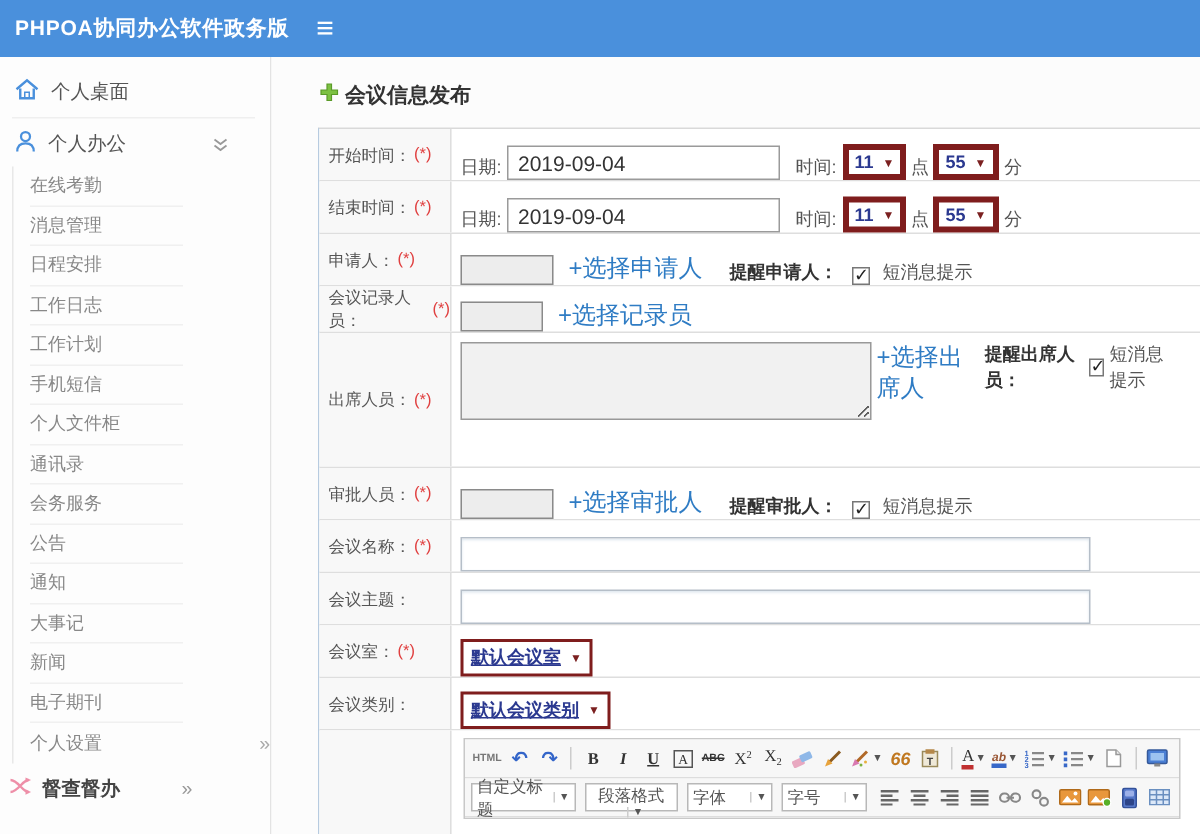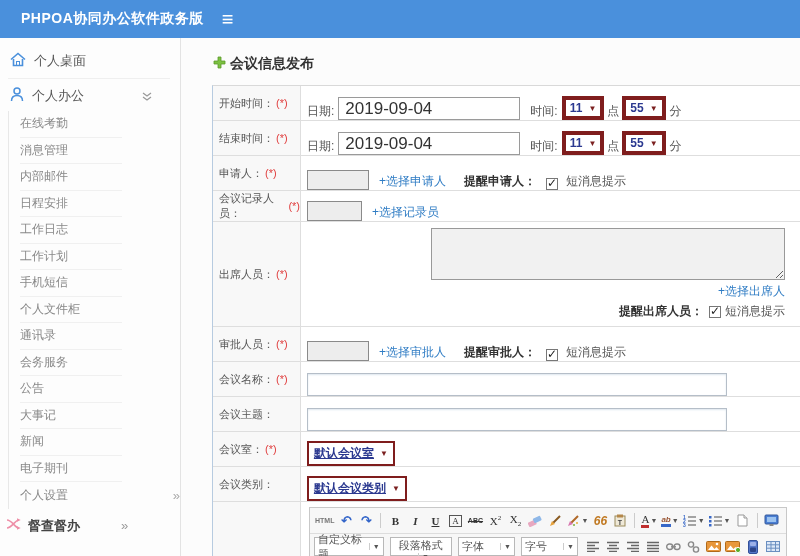--- a/index.html
+++ b/index.html
@@ -1,20 +1,20 @@
 <!DOCTYPE html>
 <html><head>
 <meta charset="utf-8">
 <style>
   * { margin:0; padding:0; box-sizing:border-box; }
   html,body { width:800px; height:556px; overflow:hidden; background:#fff;
     font-family:"Liberation Sans","DejaVu Sans",sans-serif; }
   
   .topbar { height:38px; background:#4a90dc; display:flex; align-items:center; }
-  .brand { color:#fff; font-size:14px; font-weight:bold; padding-left:21px; letter-spacing:.5px; }
+  .brand { color:#fff; font-size:14px; font-weight:bold; padding-left:10px; letter-spacing:.5px; }
   .hamburger { color:#fff; font-size:20px; margin-left:18px; cursor:pointer; line-height:1; }
   
   .main { display:flex; height:518px; }
   .sidebar { width:181px; background:#fdfdfd; border-right:1px solid #e3e3e3; padding-top:8px; flex:none; }
   .content { flex:1; background:#fcfcfc; overflow:hidden; }
   
   .side-top { height:30px; display:flex; align-items:center; padding-left:10px; gap:8px;
     font-size:13px; color:#555; cursor:pointer; }
   .side-top .chev { margin-left:auto; margin-right:28px; }
   .side-sep { border-bottom:1px solid #efefef; margin:2px 10px 2px 8px; }
@@ -30,31 +30,31 @@
   
   .page-head { display:flex; align-items:center; gap:4px; padding:17px 0 12px 32px; }
   .page-title { font-size:14px; font-weight:bold; color:#333; }
   
   .ftable { margin-left:31px; border-left:1px solid #b7cbe0; border-top:1px solid #d9d9d9; }
   .frow { display:flex; border-bottom:1px solid #dedede; min-height:35px; background:#fff; }
   .lbl { width:88px; flex:none; background:#f8f8f8; border-right:1px solid #dedede;
     display:flex; align-items:center; padding-left:6px; font-size:11px; color:#555; }
   .req { color:#e04040; margin-left:2px; font-size:11px; }
   .fld { flex:1; display:flex; align-items:flex-end; padding-left:6px; font-size:12px; color:#555; gap:4px; }
-  .fld.col { flex-direction:column; align-items:flex-end; justify-content:center; padding:6px 15px 6px 6px; gap:3px; }
-  .date-input { width:182px; height:23px; border:1px solid #9a9a9a; font-size:17px; color:#333;
+  .fld.col { flex-direction:row; align-items:flex-start; justify-content:center; padding:6px 15px 6px 6px; gap:3px; }
+  .date-input { width:182px; height:23px; border:1px solid #9a9a9a; font-size:14px; color:#333;
     padding-left:6px; font-family:inherit; background:#fff; }
   .sel { display:inline-flex; align-items:center; border:4px solid #7f1d1d; background:#fff;
     padding:1px 4px; cursor:pointer; }
   .sel .v { color:#2b3990; font-size:12px; font-weight:bold; }
   .sel .v.u { text-decoration:underline; }
   .sel .tri { color:#7b2020; font-size:8px; margin-left:6px; }
   .mini-input { width:62px; height:20px; background:#ededed; border:1px solid #8a8a8a; }
   .mini-input.w55 { width:55px; }
-  .link { color:#2f7cc4; font-size:12px; text-decoration:none; margin-left:6px; cursor:pointer; }
+  .link { color:#2f7cc4; font-size:16px; text-decoration:none; margin-left:6px; cursor:pointer; }
   .remind { font-weight:bold; color:#333; font-size:12px; margin-left:14px; }
   .cb { width:12px; height:12px; border:1px solid #777; background:#fff; position:relative;
     display:inline-block; margin:0 4px 0 6px; cursor:pointer; }
   .cb::after { content:"✓"; position:absolute; left:0; top:-3px; font-size:12px; color:#222; font-weight:bold; }
   .area { width:354px; height:52px; background:#f1f1f1; border:1px solid #999;
     resize:both; font-family:inherit; }
   .long-input { width:420px; height:23px; border:1px solid #b5bec8; box-shadow:inset 0 1px 2px #dde6ee;
     font-family:inherit; font-size:13px; padding-left:4px; }
   
   .editor { width:478px; margin:5px 0 0 2px; border:1px solid #c8c8c8; background:#fff; }
@@ -101,23 +101,20 @@
           </svg></span>
     </div>
     <div class="submenu" id="submenu">
         <div class="sub-item">
           <span class="inner">在线考勤</span>
         </div>
         <div class="sub-item">
           <span class="inner">消息管理</span>
         </div>
         <div class="sub-item">
-          <span class="inner">内部邮件</span>
-        </div>
-        <div class="sub-item">
           <span class="inner">日程安排</span>
         </div>
         <div class="sub-item">
           <span class="inner">工作日志</span>
         </div>
         <div class="sub-item">
           <span class="inner">工作计划</span>
         </div>
         <div class="sub-item">
           <span class="inner">手机短信</span>
@@ -126,20 +123,23 @@
           <span class="inner">个人文件柜</span>
         </div>
         <div class="sub-item">
           <span class="inner">通讯录</span>
         </div>
         <div class="sub-item">
           <span class="inner">会务服务</span>
         </div>
         <div class="sub-item">
           <span class="inner">公告</span>
+        </div>
+        <div class="sub-item">
+          <span class="inner">通知</span>
         </div>
         <div class="sub-item">
           <span class="inner">大事记</span>
         </div>
         <div class="sub-item">
           <span class="inner">新闻</span>
         </div>
         <div class="sub-item">
           <span class="inner">电子期刊</span>
         </div>

